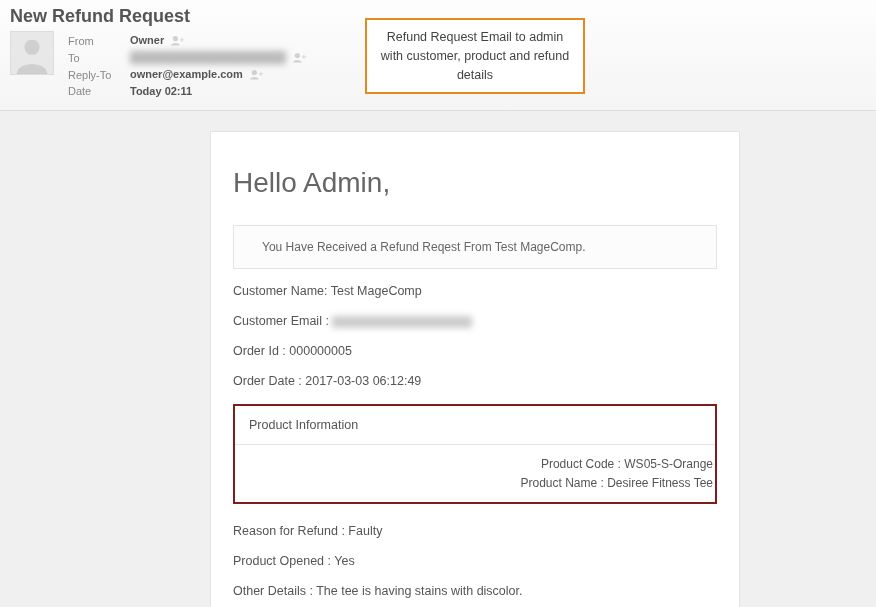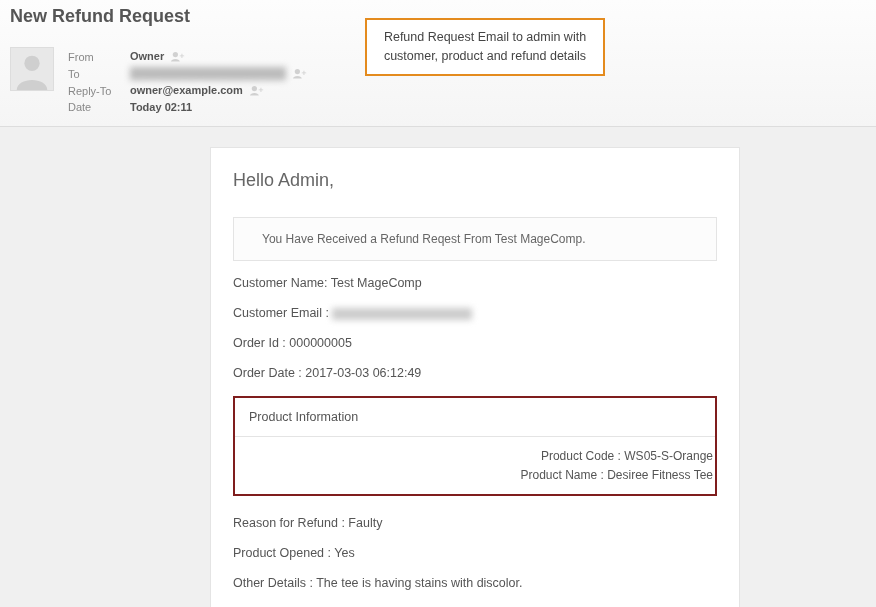--- a/index.html
+++ b/index.html
@@ -16,21 +16,21 @@
   .header {
     background: linear-gradient(to bottom, #fdfdfd, #f5f5f5);
     border-bottom: 1px solid #ddd;
     padding: 6px 10px 10px 10px;
     position: relative;
   }
   .title {
     font-size: 18px;
     font-weight: bold;
     color: #555;
-    margin-bottom: 20px;
+    margin-bottom: 4px;
   }
   .meta-row {
     display: flex;
     align-items: flex-start;
   }
   .avatar {
     width: 44px;
     height: 44px;
     background: #e8e8e8;
     border: 1px solid #ddd;
@@ -49,21 +49,21 @@
     display:inline-block;
     width:14px; height:12px;
     vertical-align:middle;
     margin-left:4px;
     opacity:0.5;
   }
   .callout {
     position: absolute;
     top: 18px;
     left: 365px;
-    width: 240px;
+    width: 220px;
     border: 2px solid #e48b1e;
     background: #fff;
     padding: 8px 10px;
     text-align: center;
     font-size: 12.5px;
     color: #444;
     line-height: 1.5;
   }
   .body-area {
     padding: 20px 0 0 0;
@@ -71,24 +71,24 @@
   .email-card {
     width: 530px;
     margin-left: 210px;
     background: #fff;
     border: 1px solid #e4e4e4;
     padding: 18px 22px 30px 22px;
     font-size: 12.5px;
     color: #555;
   }
   .greeting {
-    font-size: 18px;
+    font-size: 28px;
     color: #666;
     font-weight: normal;
-    margin: 4px 0 26px 0;
+    margin: 17px 0 26px 0;
   }
   .notice-box {
     border: 1px solid #e4e4e4;
     background: #fcfcfc;
     padding: 14px 28px;
     font-size: 12px;
     color: #666;
     margin-bottom: 15px;
   }
   .field-line { margin: 0 0 16px 0; }

